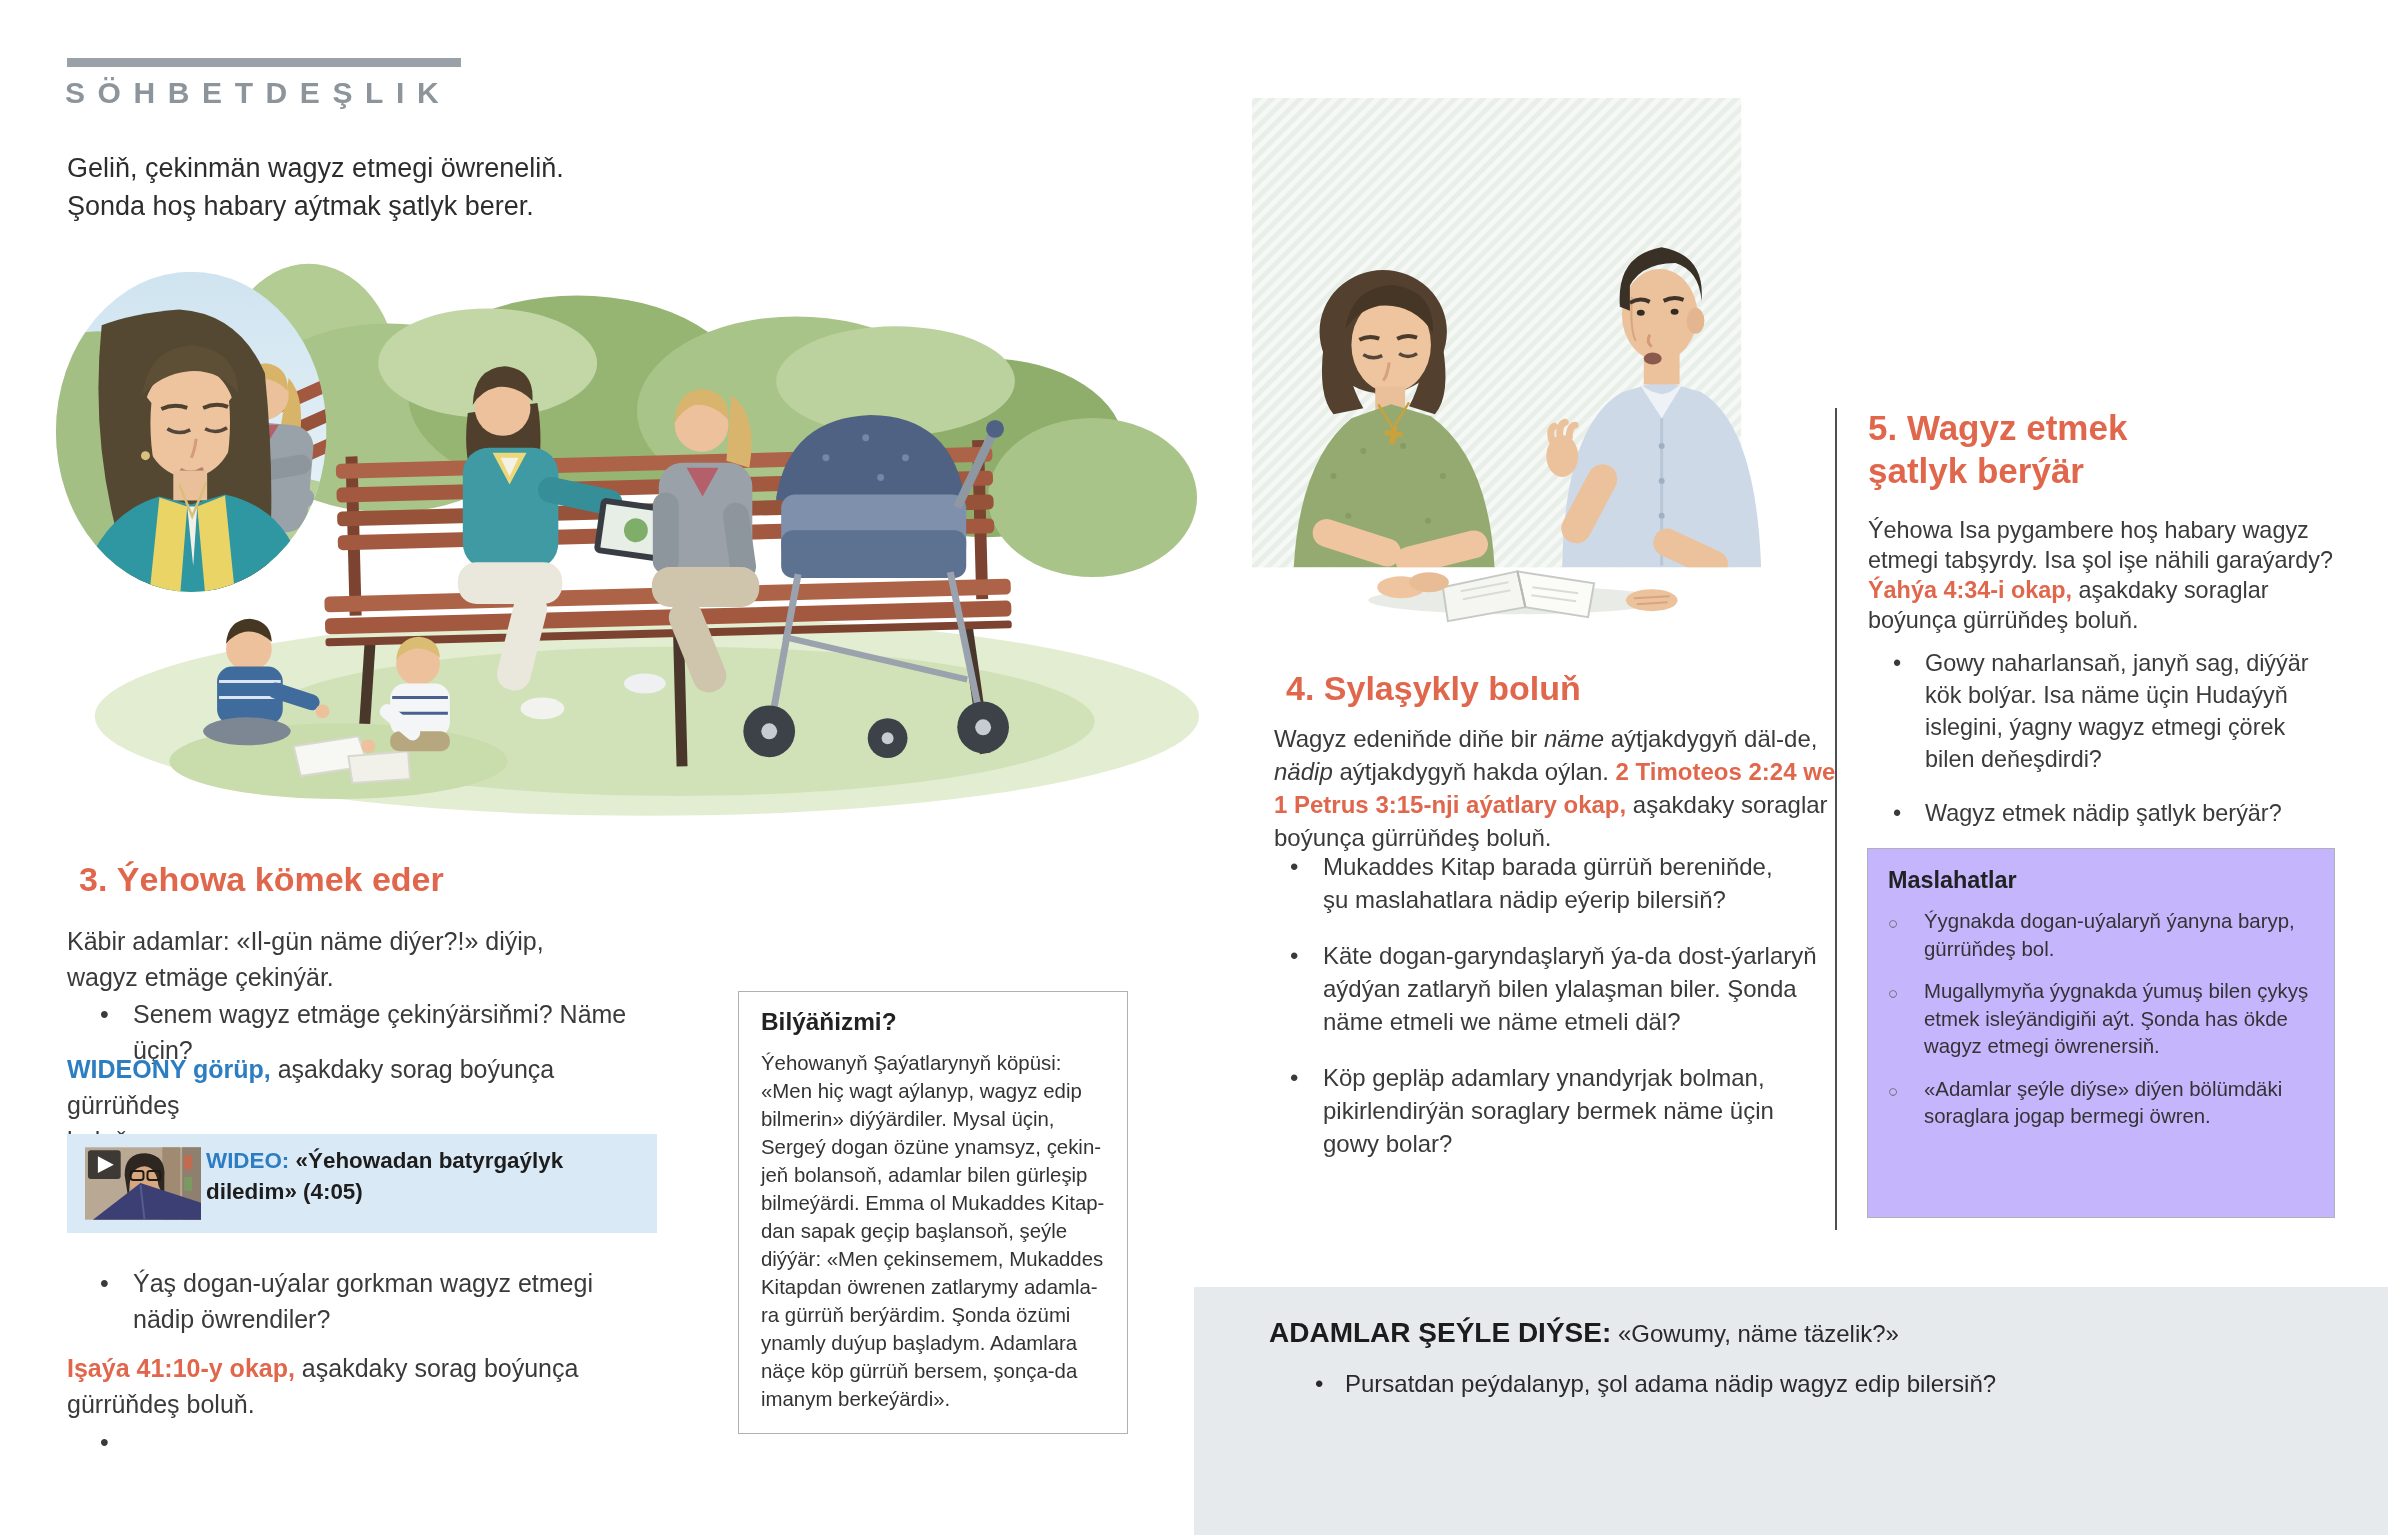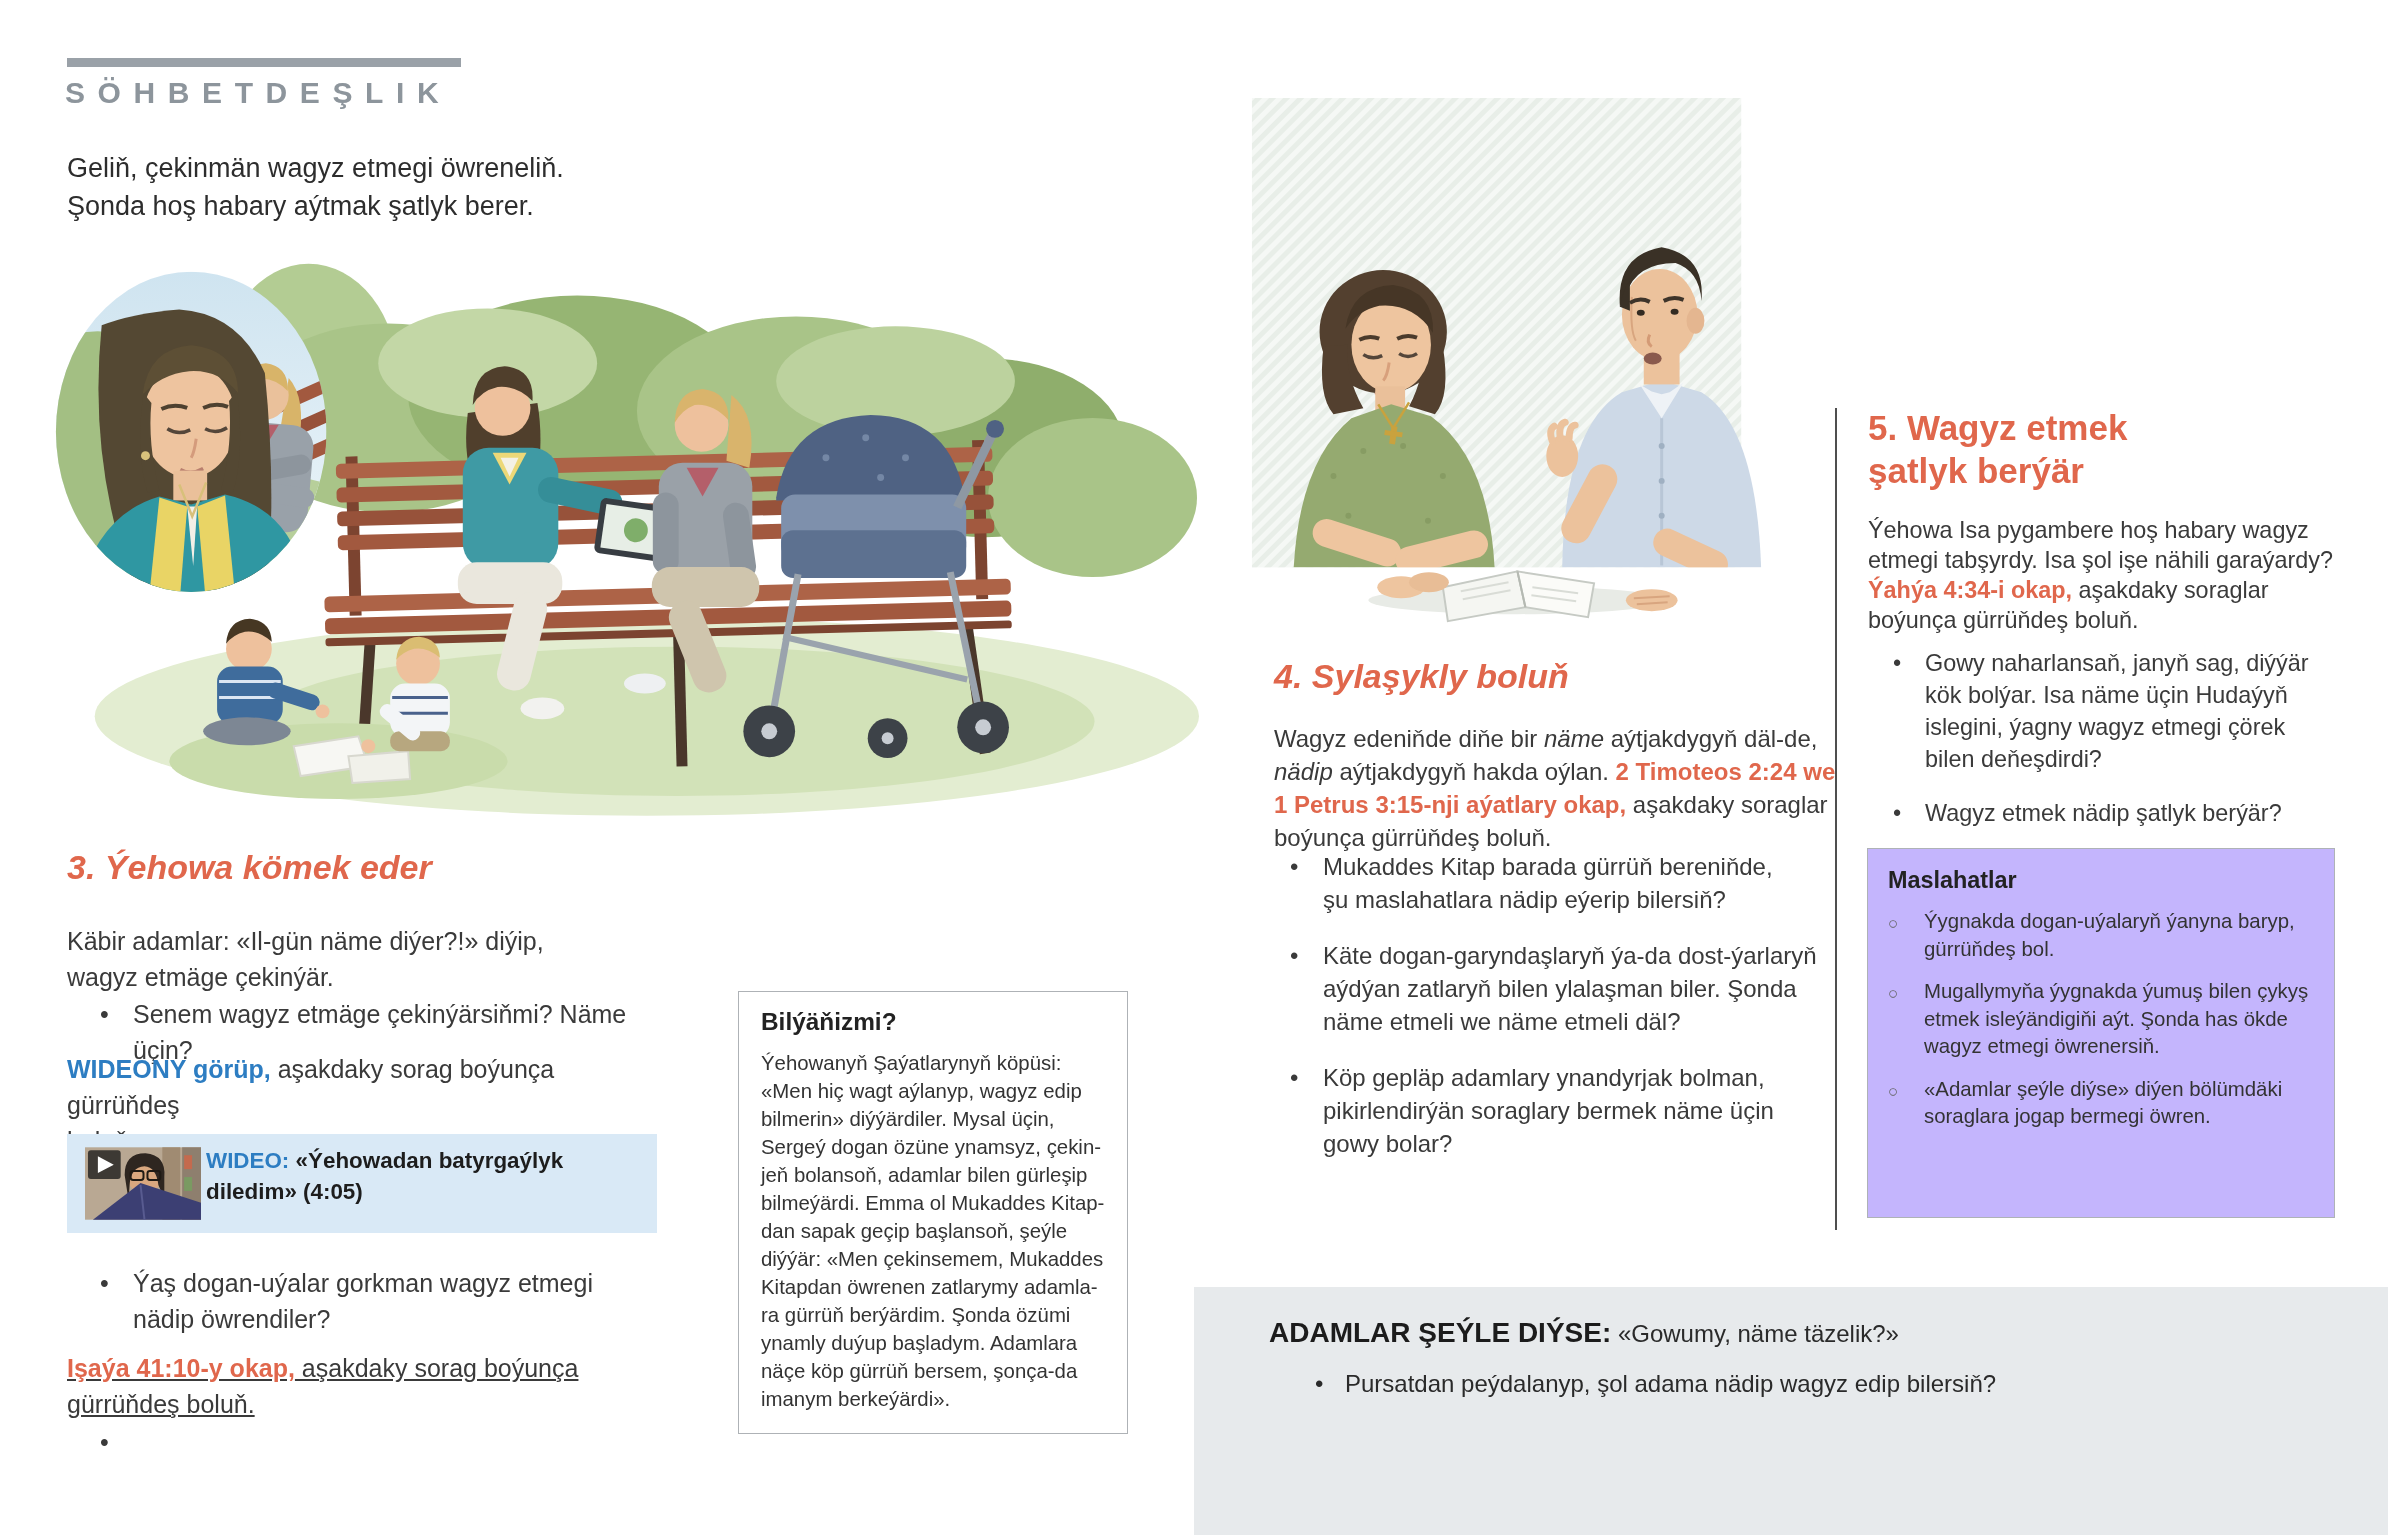--- a/index.html
+++ b/index.html
@@ -5,37 +5,37 @@
   html,body{margin:0;padding:0;background:#ffffff;}
   .page{position:relative;width:2388px;height:1535px;background:#ffffff;overflow:hidden;
         font-family:"Liberation Sans","DejaVu Sans",sans-serif;color:#3a3a3a;}
   .abs{position:absolute;}
   .ml{white-space:pre-line;}
   
   .kbar{left:67px;top:58px;width:394px;height:9px;background:#9aa1a8;}
   .kicker{left:65px;top:76px;font-size:30px;font-weight:bold;letter-spacing:.42em;color:#8d959c;}
   .intro{left:67px;top:149px;font-size:27px;line-height:38px;color:#2d2d2d;}
   
-  h2.sec{margin:0;font-size:34px;font-weight:bold;color:#e0674c;font-style:italic;}
+  h2.sec{margin:12px;font-size:34px;font-weight:bold;color:#e0674c;}
   .link-blue{color:#2d7dc2;font-weight:bold;}
   .ref-orange{color:#e0674c;font-weight:bold;}
   .it{font-style:italic;}
   .bullet{display:flex;align-items:flex-start;}
   .bullet .bm{flex:none;width:33px;}
   
   #s3-title{left:67px;top:848px;}
   .col3{left:67px;width:597px;font-size:25px;line-height:36px;}
   #s3-para{top:923px;}
   #s3-b1{left:100px;top:996px;width:557px;font-size:25px;line-height:36px;}
   #s3-lead{top:1051px;}
   #video-box{left:67px;top:1134px;width:590px;height:99px;background:#d9e9f6;}
   #video-thumb{left:18px;top:13px;width:116px;height:73px;position:absolute;cursor:pointer;}
   #video-caption{position:absolute;left:139px;top:11px;font-size:22.4px;line-height:31px;font-weight:bold;color:#1d1d1d;}
   #s3-b2{left:100px;top:1265px;width:557px;font-size:25px;line-height:36px;}
-  #s3-scripture{top:1350px;text-decoration:underline;}
+  #s3-scripture{top:1350px;}
   #s3-b3{left:100px;top:1424px;width:557px;font-size:25px;line-height:36px;}
   
   #dyk-box{left:738px;top:991px;width:390px;border:1px solid #aeb2b6;background:#fff;
            padding:16px 22px 20px;box-sizing:border-box;}
   #dyk-title{font-size:24.4px;font-weight:bold;color:#222;margin-bottom:13px;}
   #dyk-body{font-size:20.4px;line-height:28px;color:#333;}
   
   #s4-title{left:1274px;top:657px;}
   #s4-para{left:1274px;top:722px;width:582px;font-size:24px;line-height:33px;}
   #s4-bullets{left:1290px;top:850px;width:557px;font-size:24px;line-height:33px;}

